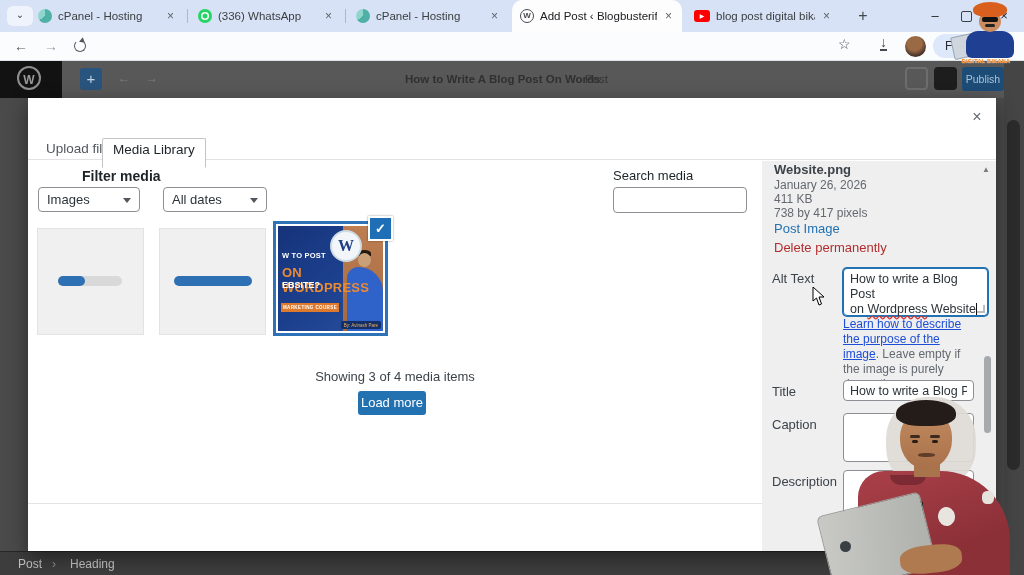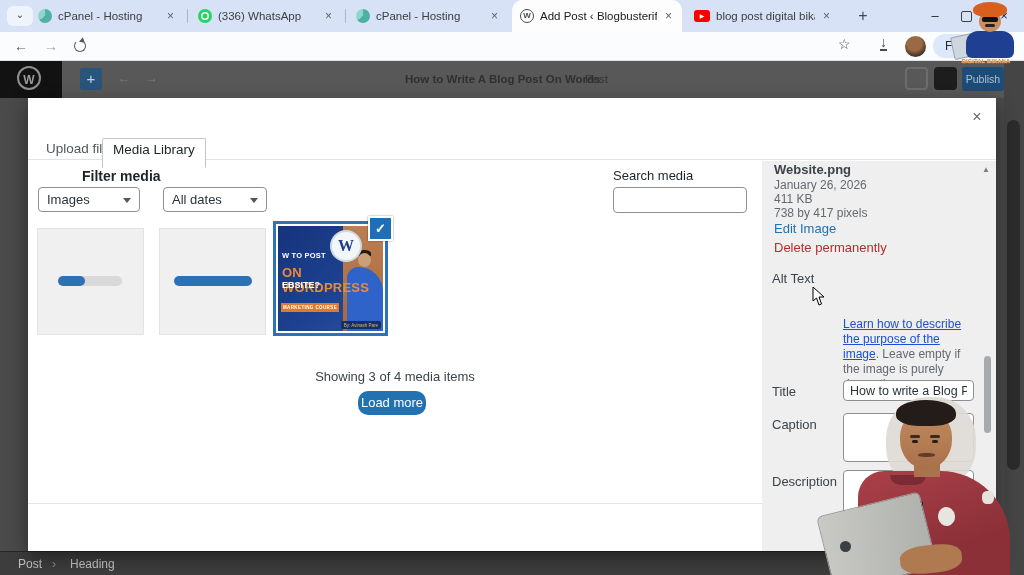--- a/index.html
+++ b/index.html
@@ -104,21 +104,21 @@
   .t-l1{position:absolute;left:4px;top:25px;font-size:7.5px;font-weight:800;color:#fff;letter-spacing:.2px;}
   .t-l2{position:absolute;left:4px;top:39px;font-size:13px;font-weight:800;color:#ea8a33;letter-spacing:.2px;}
   .t-l3{position:absolute;left:4px;top:54px;font-size:9px;font-weight:800;color:#fff;}
   .t-badge{position:absolute;left:3px;top:77px;width:58px;height:9px;background:#dd7a2d;color:#fff;
            font-size:4.5px;font-weight:bold;text-align:center;line-height:9px;letter-spacing:.4px;}
   .t-credit{position:absolute;right:2px;bottom:2px;background:#132f66;color:#eab066;font-size:4.5px;
             padding:1.5px 3px;border-radius:2px;}
   .t-check{position:absolute;right:-8px;top:-8px;width:21px;height:21px;background:#1e6fb5;border:2px solid #fff;
            box-shadow:0 0 2px rgba(0,0,0,.4);color:#fff;font-size:13px;font-weight:bold;text-align:center;line-height:21px;}
   .showing{position:absolute;left:0;top:271px;width:734px;text-align:center;font-size:13px;color:#3c434a;}
-  .loadmore{position:absolute;left:330px;top:293px;width:68px;height:24px;background:#2271b1;border-radius:10px;
+  .loadmore{position:absolute;left:330px;top:293px;width:68px;height:24px;background:#2271b1;border-radius:3px;
             color:#fff;font-size:13px;text-align:center;line-height:24px;}
   .m-divider{position:absolute;left:0;top:405px;width:734px;height:1px;background:#e3e3e5;}
 
   
   .sidebar{position:absolute;left:734px;top:63px;width:234px;height:390px;background:#efefef;}
   .sb-name{position:absolute;left:12px;top:1px;font-size:13px;font-weight:bold;color:#3c434a;}
   .sb-meta{position:absolute;left:12px;font-size:12px;color:#646970;}
   .sb-link{position:absolute;left:12px;font-size:13px;color:#2271b1;}
   .sb-del{position:absolute;left:12px;font-size:13px;color:#b32d2e;}
   .f-label{position:absolute;left:10px;width:66px;text-align:left;font-size:13px;color:#3c434a;}
@@ -255,24 +255,28 @@
 
     <div class="showing">Showing 3 of 4 media items</div>
     <div class="loadmore">Load more</div>
     <div class="m-divider"></div>
 
     <div class="sidebar">
       <div class="sb-name">Website.png</div>
       <div class="sb-meta" style="top:17px;">January 26, 2026</div>
       <div class="sb-meta" style="top:31px;">411 KB</div>
       <div class="sb-meta" style="top:45px;">738 by 417 pixels</div>
-      <div class="sb-link" style="top:60px;">Edit Image</div>
+      <div class="sb-link" style="top:60px;">Post Image</div>
       <div class="sb-del" style="top:79px;">Delete permanently</div>
 
       <div class="f-label" style="top:110px;">Alt Text</div>
+      <div class="alt-field rsz">
+        <span>How to write a Blog Post</span><br>
+        <span>on </span><span class="misspelled">Wordpress</span><span> Website</span><span class="caret"></span>
+      </div>
       <div class="alt-help">
         <span class="lnk">Learn how to describe the purpose of the image</span><span>. Leave empty if the image is purely decorative.</span>
       </div>
 
       <div class="f-label" style="top:223px;">Title</div>
       <input class="title-input" value="How to write a Blog Post on Wordpress Website" style="">
 
       <div class="f-label" style="top:256px;">Caption</div>
       <textarea class="cap-ta rsz" style=""></textarea>
 

